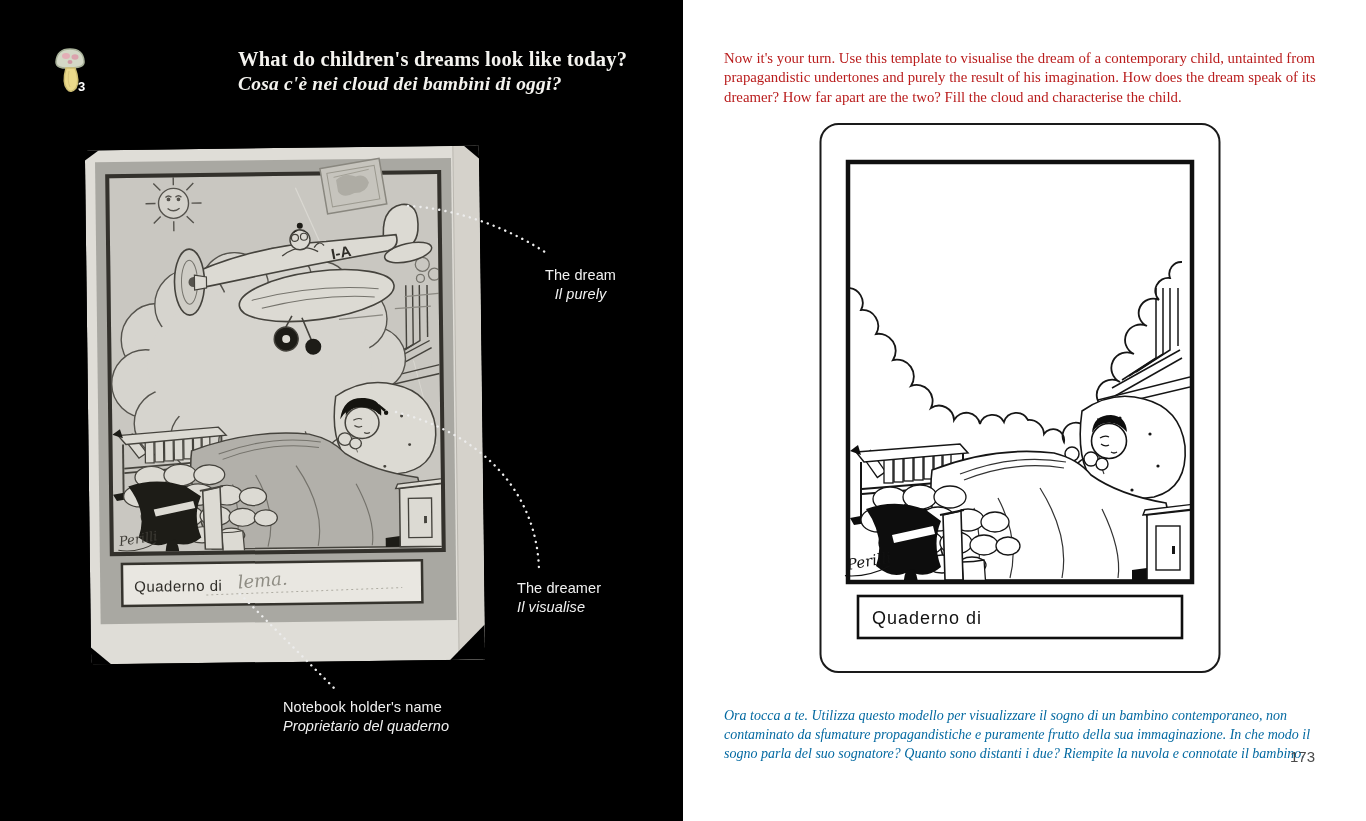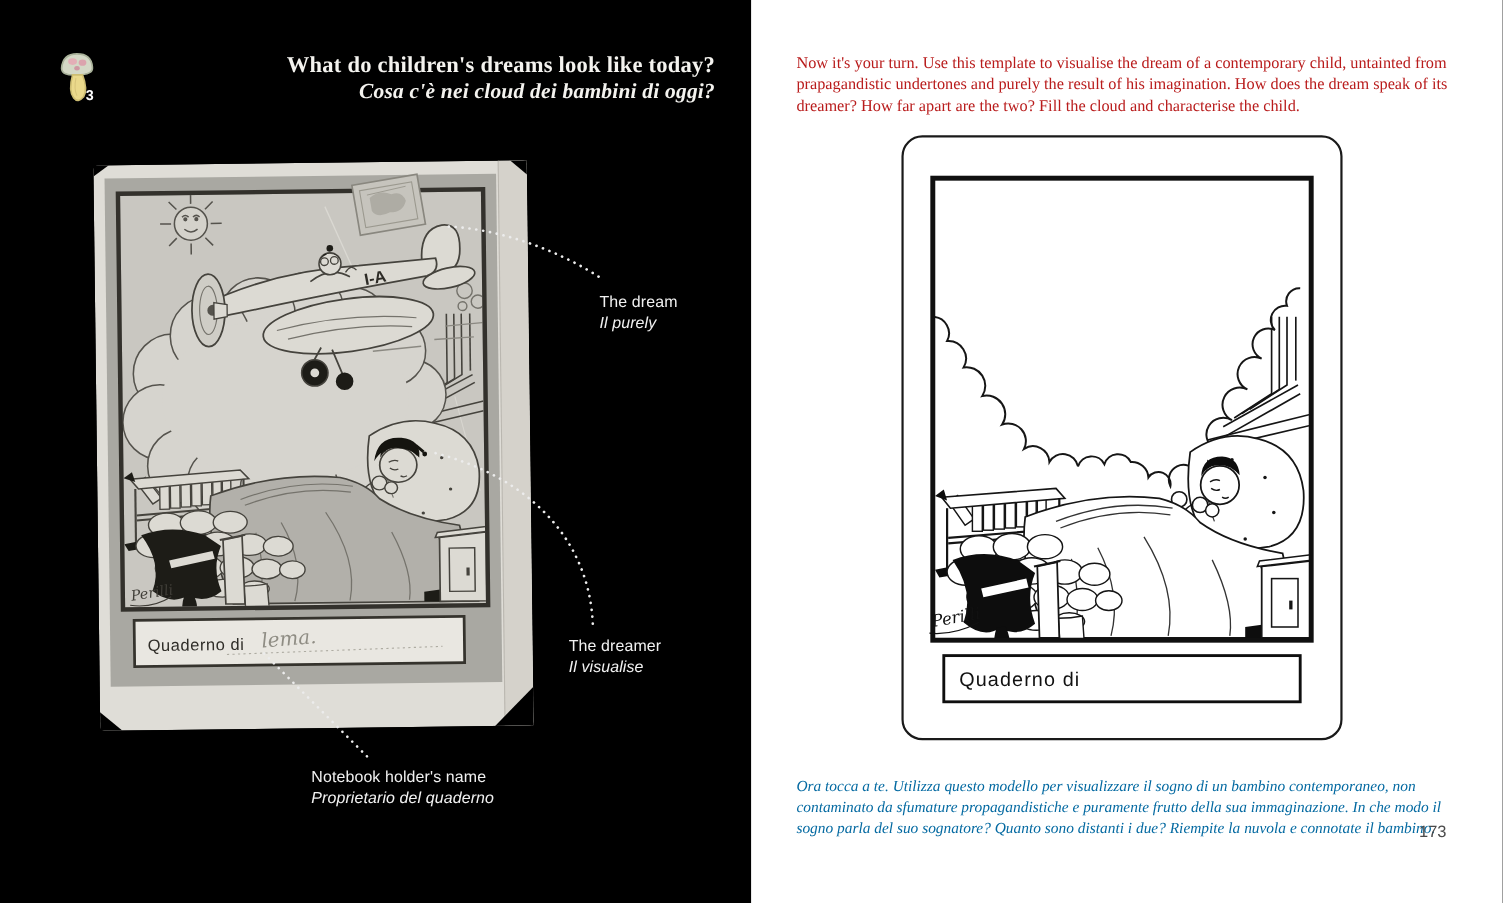--- a/index.html
+++ b/index.html
@@ -3,21 +3,21 @@
 <meta charset="utf-8">
 <style>
   html,body{margin:0;padding:0;background:#222;}
   .stage{position:relative;width:1366px;height:821px;overflow:hidden;background:#fff;font-family:"Liberation Sans",sans-serif;}
   .left-page{position:absolute;left:0;top:0;width:683px;height:821px;background:#000;}
   .right-page{position:absolute;left:683px;top:0;width:683px;height:821px;background:#fff;}
 
   .chapter-icon{position:absolute;left:50px;top:45px;width:40px;height:52px;}
   .chapter-num{position:absolute;left:78px;top:80px;color:#fff;font:bold 13px/14px "Liberation Sans",sans-serif;}
 
-  .heading{position:absolute;left:238px;top:47px;width:412px;text-align:right;color:#f4f3ef;}
+  .heading{position:absolute;left:238px;top:47px;width:412px;color:#f4f3ef;}
   .heading .en{font:bold 20.5px/25px "Liberation Serif",serif;letter-spacing:.2px;}
   .heading .it{font:italic bold 19.5px/24px "Liberation Serif",serif;letter-spacing:.2px;}
 
   .photo-wrap{position:absolute;left:88px;top:148px;width:394px;height:514px;transform:rotate(-0.7deg);}
   .callout{position:absolute;color:#f1f1f1;font-size:14.5px;line-height:18.5px;letter-spacing:.1px;}
   .callout .it{font-style:italic;}
   .callout-lines{position:absolute;left:0;top:0;width:683px;height:821px;pointer-events:none;}
 
   .intro{position:absolute;left:724px;top:49px;width:600px;color:#b91c1c;font:14.8px/19.4px "Liberation Serif",serif;}
   .template-wrap{position:absolute;left:814px;top:118px;width:412px;height:560px;}
@@ -269,21 +269,21 @@
     </div>
 
     <svg class="callout-lines" viewBox="0 0 683 821">
       <g stroke="#ececec" stroke-width="2.4" stroke-linecap="round" stroke-dasharray="0.1 6.2" fill="none">
         <path d="M408 206 C452 208 506 226 548 254"></path>
         <path d="M396 412 C482 434 537 492 539 570"></path>
         <path d="M240 594 L336 690"></path>
       </g>
     </svg>
 
-    <div class="callout" style="left:545px;top:266px;">
+    <div class="callout" style="left:545px;top:266px;text-align:center;">
       <div class="en">The dream</div>
       <div class="it">Il purely</div>
     </div>
     <div class="callout" style="left:517px;top:579px;">
       <div class="en">The dreamer</div>
       <div class="it">Il visualise</div>
     </div>
     <div class="callout" style="left:283px;top:698px;">
       <div class="en">Notebook holder's name</div>
       <div class="it">Proprietario del quaderno</div>

